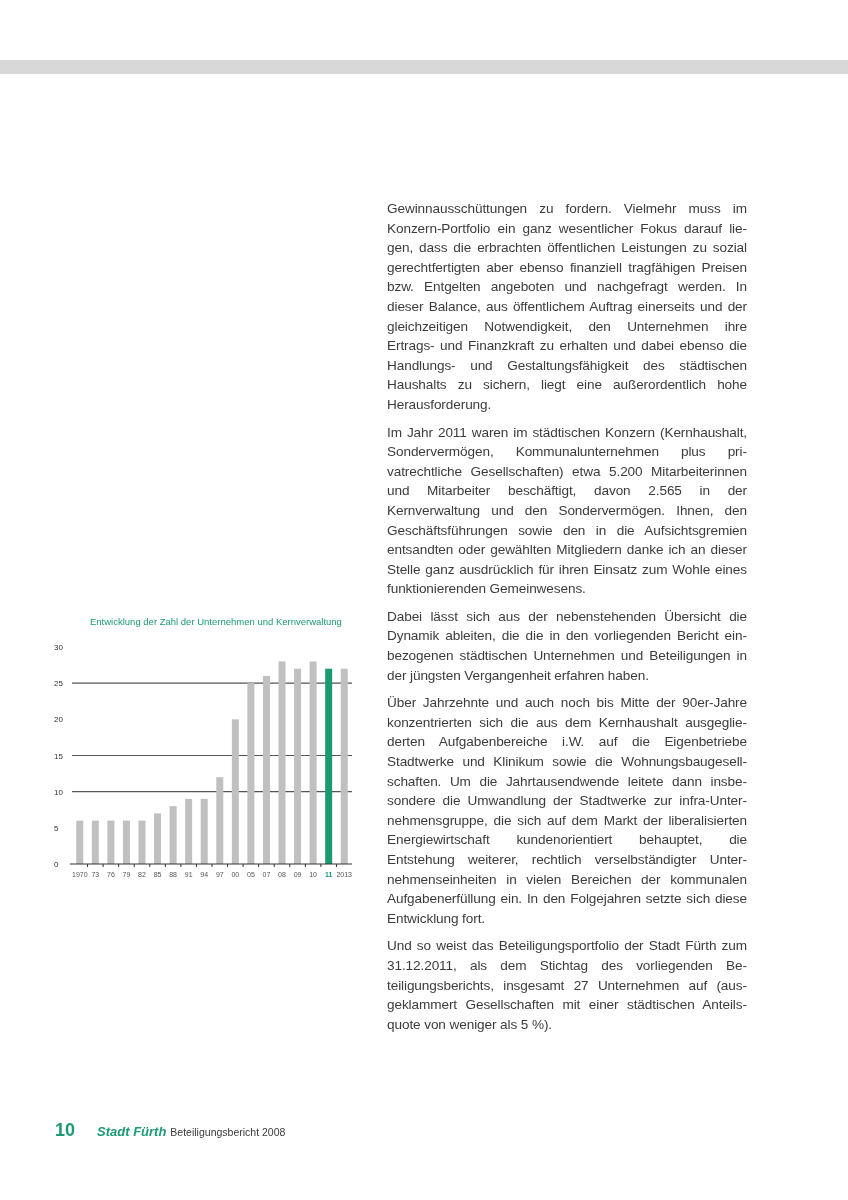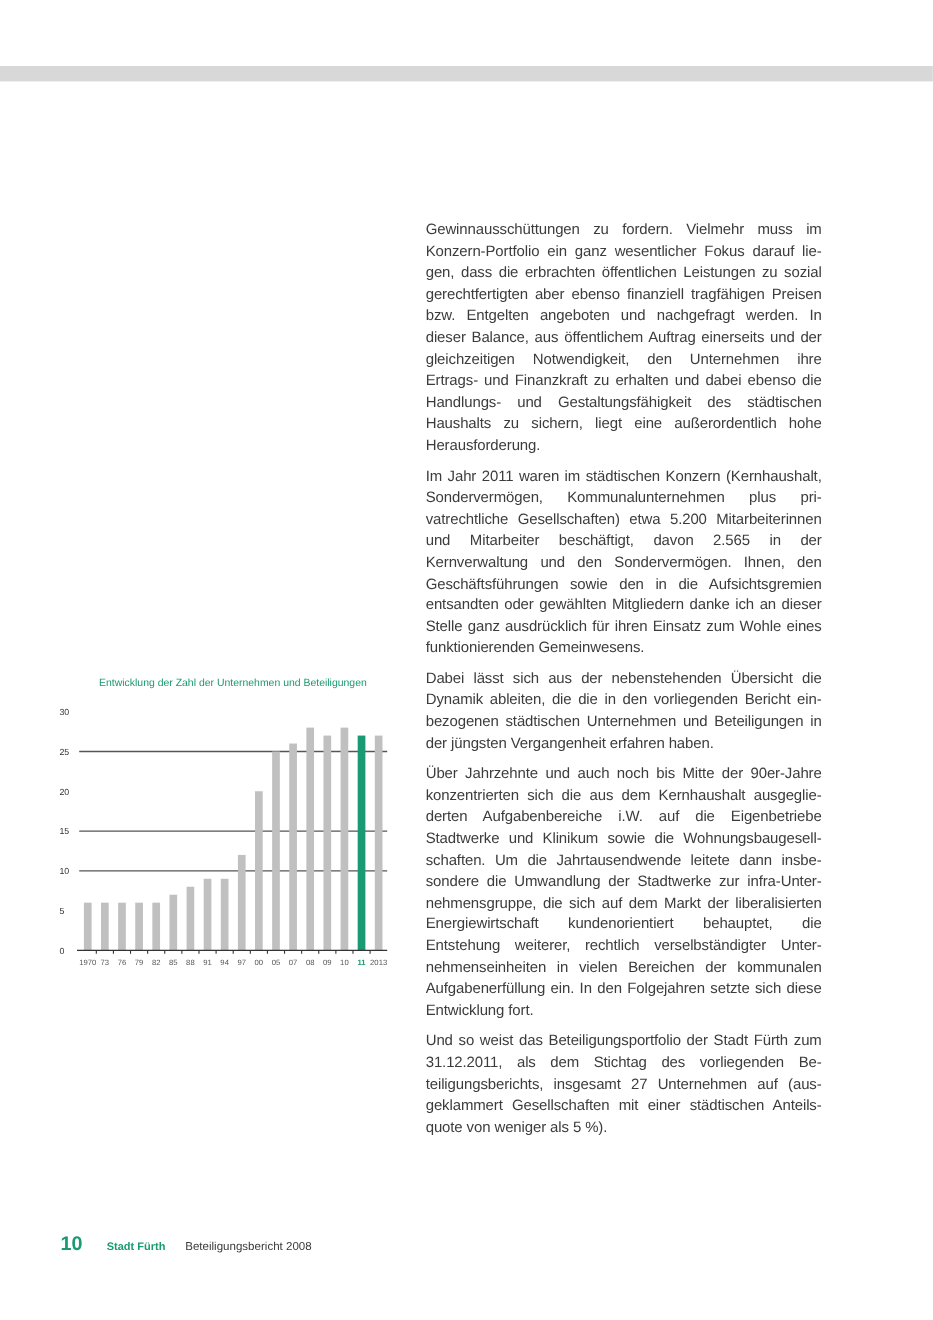--- a/index.html
+++ b/index.html
@@ -9,30 +9,30 @@
   .text-col { position: absolute; left: 387px; top: 199px; width: 360px; }
   .para { margin: 0 0 8px 0; font-size: 13.6px; line-height: 19.6px; text-align: justify;
           font-family: "Liberation Sans", sans-serif; color: #3c3c3c; letter-spacing: -0.1px;
           hyphens: manual; }
   .chart-wrap { position: absolute; left: 50px; top: 612px; width: 310px; height: 270px; }
   .chart-title { position: absolute; left: 40px; top: 4px; font-size: 9.5px; color: #1a9a72;
                  font-family: "Liberation Sans", sans-serif; white-space: nowrap; }
   .chart-svg { position: absolute; left: 0; top: 0; }
   .footer { position: absolute; left: 55px; top: 1120px; display: flex; align-items: baseline; }
   .page-num { font-size: 18px; font-weight: bold; color: #1a9a72; margin-right: 22px; }
-  .footer-brand { font-size: 10px; font-weight: bold; color: #1a9a72; margin-right: 18px; }
+  .footer-brand { font-size: 13px; font-weight: bold; color: #1a9a72; margin-right: 4px; font-style: italic; }
   .footer-title { font-size: 10.5px; color: #3a3a3a; }
 </style>
 </head>
 <body>
 
 <div class="top-band"></div>
 
 <div class="chart-wrap">
-  <div class="chart-title">Entwicklung der Zahl der Unternehmen und Beteiligungen</div>
+  <div class="chart-title">Entwicklung der Zahl der Unternehmen und Kernverwaltung</div>
   <svg class="chart-svg" id="chart-svg" width="310" height="270">
       <line x1="22" x2="302" y1="179.66666666666669" y2="179.66666666666669" stroke="#555555" stroke-width="1.2"></line>
       <line x1="22" x2="302" y1="143.5" y2="143.5" stroke="#555555" stroke-width="1.2"></line>
       <line x1="22" x2="302" y1="71.16666666666666" y2="71.16666666666666" stroke="#555555" stroke-width="1.2"></line>
       <text x="4" y="255" font-size="8" fill="#333" font-family="Liberation Sans, sans-serif">0</text>
       <text x="4" y="218.83333333333334" font-size="8" fill="#333" font-family="Liberation Sans, sans-serif">5</text>
       <text x="4" y="182.66666666666669" font-size="8" fill="#333" font-family="Liberation Sans, sans-serif">10</text>
       <text x="4" y="146.5" font-size="8" fill="#333" font-family="Liberation Sans, sans-serif">15</text>
       <text x="4" y="110.33333333333334" font-size="8" fill="#333" font-family="Liberation Sans, sans-serif">20</text>
       <text x="4" y="74.16666666666666" font-size="8" fill="#333" font-family="Liberation Sans, sans-serif">25</text>

